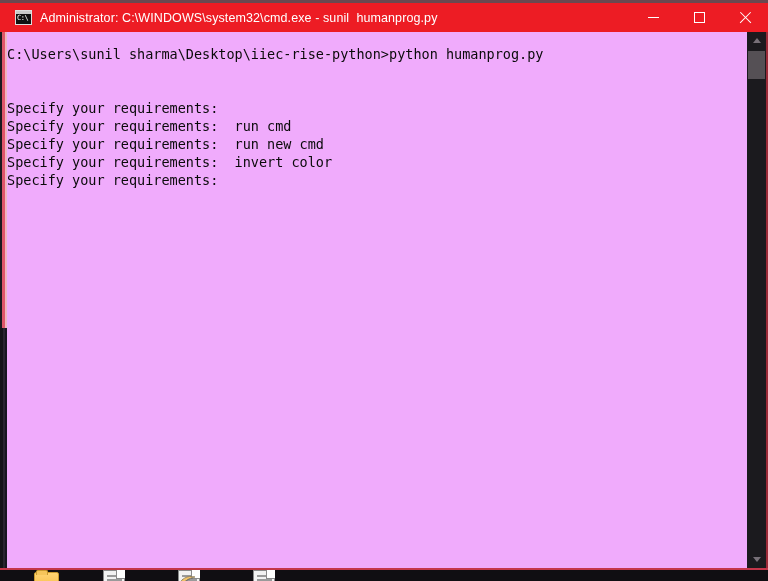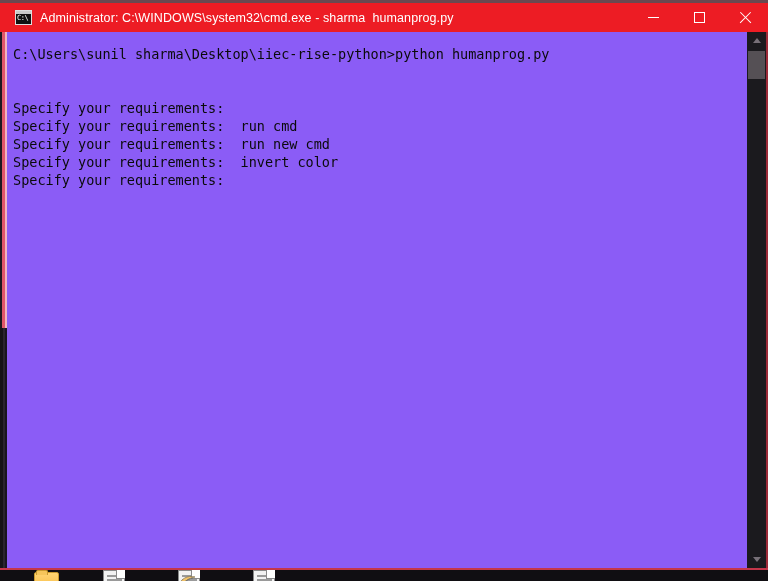--- a/index.html
+++ b/index.html
@@ -230,23 +230,22 @@
     background: #c4364a;
   }
 
   
   #console {
     position: absolute;
     left: 7px;
     top: 32px;
     right: 21px;
     bottom: 2px;
-    background: #8b5cf6;
+    background: #f0abfc;
     overflow: hidden;
-    padding-left: 6px;
   }
 
   #console-text {
     margin: 0;
     padding: 13px 0 0 0;
     font-family: "DejaVu Sans Mono", "Liberation Mono", monospace;
     font-size: 13.5px;
     line-height: 18px;
     color: #0a0a0a;
     white-space: pre;
@@ -339,21 +338,21 @@
 <div id="cmd-window">
 
   <div id="window-top-edge"></div>
 
   <div id="titlebar">
 
     <div id="title-icon">
       <span class="glyph">C:\</span>
     </div>
 
-    <div id="title-text">Administrator: C:\WINDOWS\system32\cmd.exe - sharma  humanprog.py</div>
+    <div id="title-text">Administrator: C:\WINDOWS\system32\cmd.exe - sunil  humanprog.py</div>
 
     <div class="win-btn" id="btn-minimize">
       <span class="bar"></span>
     </div>
     <div class="win-btn" id="btn-maximize">
       <span class="box"></span>
     </div>
     <div class="win-btn" id="btn-close">
       <span class="x"></span>
     </div>

